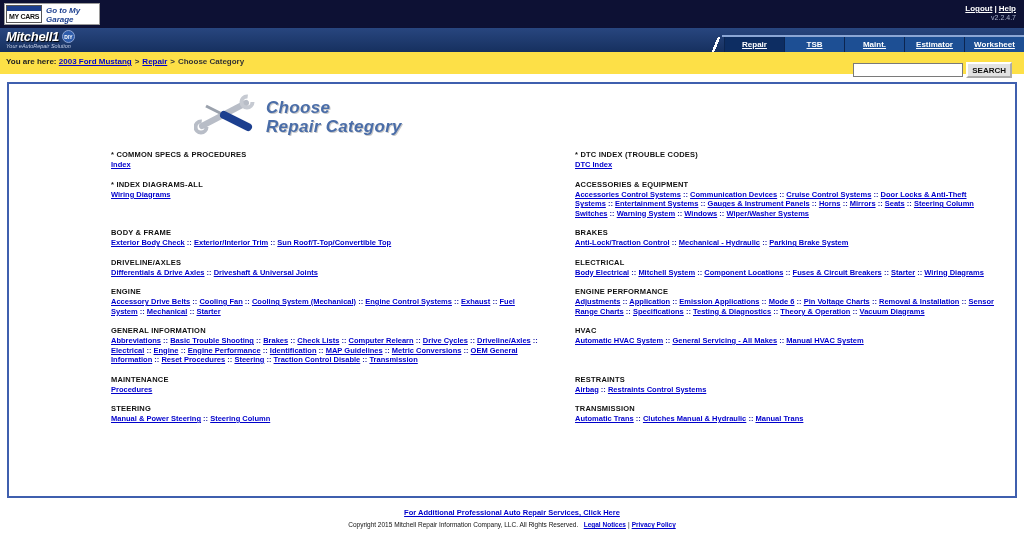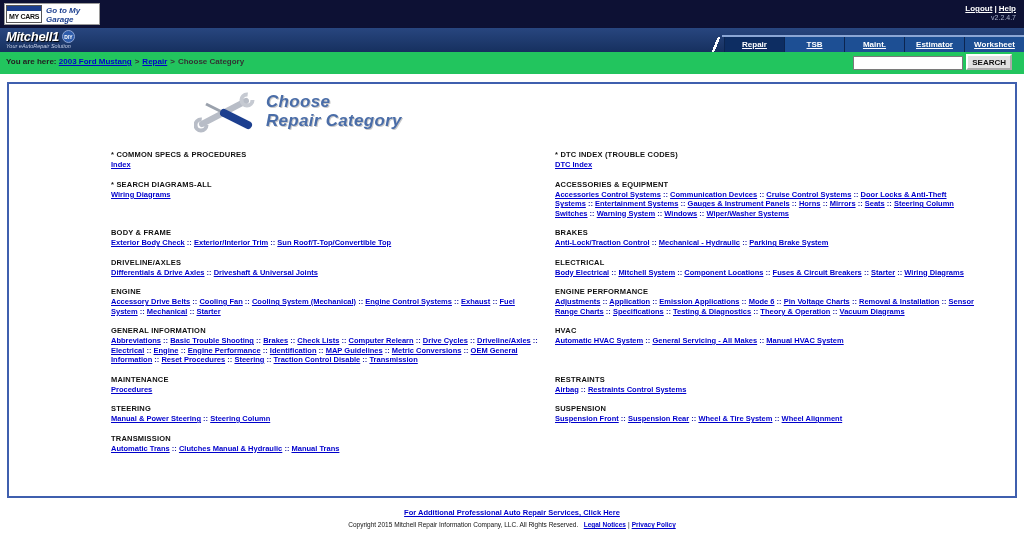--- a/index.html
+++ b/index.html
@@ -37,40 +37,40 @@
   .tab-slash { width:16px; height:15px;
     background:linear-gradient(112deg, transparent 44%, #fff 44%, #fff 56%, transparent 56%); }
   .tab-lightline { position:absolute; right:0; top:-2px; width:302px; height:2px;
     background:#8ba6d4; }
   .tab { width:60px; display:flex; align-items:center; justify-content:center;
     background:#1d4f94; border-left:1px solid #0c2550; cursor:pointer; }
   .tab span { color:#fff; font-size:8px; font-weight:bold; text-decoration:underline; }
   .tab.active { background:#0d2d62; }
 
   
-  .crumb-row { height:22px; background:#22c55e; position:relative; font-size:8px;
+  .crumb-row { height:22px; background:#fde047; position:relative; font-size:8px;
     padding:5px 0 0 6px; color:#222; }
   .crumb-prefix { font-weight:bold; color:#222; }
   .crumb-row a.crumb-link { color:#0000cc; font-weight:bold; }
   .crumb-sep { margin:0 3px; font-weight:bold; color:#333; }
   .crumb-current { font-weight:bold; color:#333; }
-  .search-area { position:absolute; right:12px; top:2px; display:flex; align-items:flex-end;padding-left:38px; }
+  .search-area { position:absolute; right:12px; top:10px; display:flex; align-items:center;padding-left:38px; }
   .search-input { width:110px; height:14px; border:1px solid #7a7a7a; font-size:8px;
     padding:0 2px; }
   .search-btn { margin-left:3px; height:16px; font-size:8px; font-weight:bold;
     background:#e2e2e2; border:2px outset #fff; padding:0 4px; cursor:pointer; color:#111; }
 
   
   .main-panel { margin:8px 7px 0; height:416px; border:2px solid #3f5fae; background:#fff; }
-  .title-row { display:flex; align-items:flex-start; padding:8px 0 0 185px; height:52px; }
+  .title-row { display:flex; align-items:flex-end; padding:8px 0 0 185px; height:52px; }
   .title-icon { width:64px; height:42px; margin-right:8px; }
   .title-text { font-size:17px; font-weight:bold; font-style:italic; color:#4a6da8;
     line-height:19px; text-shadow:1px 1px 0 #c9c9c9; letter-spacing:0.3px; }
 
-  .cats-grid { display:grid; grid-template-columns:440px 432px; column-gap:4px;
+  .cats-grid { display:grid; grid-template-columns:440px 432px; column-gap:24px;
     padding:14px 0 0 102px; }
   .cat-cell { margin-bottom:10px; padding-right:10px; }
   .cat-head { font-size:7.5px; font-weight:bold; color:#111; letter-spacing:0.2px;
     margin-bottom:1px; }
   .cat-links { font-size:7.5px; line-height:9.5px; }
   .cat-links a { color:#0000cc; font-weight:bold; text-decoration:underline; }
   .cat-links .sep { color:#2222aa; font-weight:bold; }
 
   
   .footer { text-align:center; padding-top:3px; }
@@ -155,21 +155,21 @@
   <div class="cats-grid" id="cats-grid">
       <div class="cat-cell">
         <div class="cat-head">* COMMON SPECS &amp; PROCEDURES</div>
         <div class="cat-links"><a href="#">Index</a></div>
       </div>
       <div class="cat-cell">
         <div class="cat-head">* DTC INDEX (TROUBLE CODES)</div>
         <div class="cat-links"><a href="#">DTC Index</a></div>
       </div>
       <div class="cat-cell">
-        <div class="cat-head">* SEARCH DIAGRAMS-ALL</div>
+        <div class="cat-head">* INDEX DIAGRAMS-ALL</div>
         <div class="cat-links"><a href="#">Wiring Diagrams</a></div>
       </div>
       <div class="cat-cell">
         <div class="cat-head">ACCESSORIES &amp; EQUIPMENT</div>
         <div class="cat-links"><a href="#">Accessories Control Systems</a><span class="sep"> :: </span><a href="#">Communication Devices</a><span class="sep"> :: </span><a href="#">Cruise Control Systems</a><span class="sep"> :: </span><a href="#">Door Locks &amp; Anti-Theft Systems</a><span class="sep"> :: </span><a href="#">Entertainment Systems</a><span class="sep"> :: </span><a href="#">Gauges &amp; Instrument Panels</a><span class="sep"> :: </span><a href="#">Horns</a><span class="sep"> :: </span><a href="#">Mirrors</a><span class="sep"> :: </span><a href="#">Seats</a><span class="sep"> :: </span><a href="#">Steering Column Switches</a><span class="sep"> :: </span><a href="#">Warning System</a><span class="sep"> :: </span><a href="#">Windows</a><span class="sep"> :: </span><a href="#">Wiper/Washer Systems</a></div>
       </div>
       <div class="cat-cell">
         <div class="cat-head">BODY &amp; FRAME</div>
         <div class="cat-links"><a href="#">Exterior Body Check</a><span class="sep"> :: </span><a href="#">Exterior/Interior Trim</a><span class="sep"> :: </span><a href="#">Sun Roof/T-Top/Convertible Top</a></div>
       </div>
@@ -205,24 +205,20 @@
         <div class="cat-head">MAINTENANCE</div>
         <div class="cat-links"><a href="#">Procedures</a></div>
       </div>
       <div class="cat-cell">
         <div class="cat-head">RESTRAINTS</div>
         <div class="cat-links"><a href="#">Airbag</a><span class="sep"> :: </span><a href="#">Restraints Control Systems</a></div>
       </div>
       <div class="cat-cell">
         <div class="cat-head">STEERING</div>
         <div class="cat-links"><a href="#">Manual &amp; Power Steering</a><span class="sep"> :: </span><a href="#">Steering Column</a></div>
-      </div>
-      <div class="cat-cell">
-        <div class="cat-head">SUSPENSION</div>
-        <div class="cat-links"><a href="#">Suspension Front</a><span class="sep"> :: </span><a href="#">Suspension Rear</a><span class="sep"> :: </span><a href="#">Wheel &amp; Tire System</a><span class="sep"> :: </span><a href="#">Wheel Alignment</a></div>
       </div>
       <div class="cat-cell">
         <div class="cat-head">TRANSMISSION</div>
         <div class="cat-links"><a href="#">Automatic Trans</a><span class="sep"> :: </span><a href="#">Clutches Manual &amp; Hydraulic</a><span class="sep"> :: </span><a href="#">Manual Trans</a></div>
       </div>
       <div class="cat-cell"></div>
     </div>
 </div>
 
 <div class="footer">

